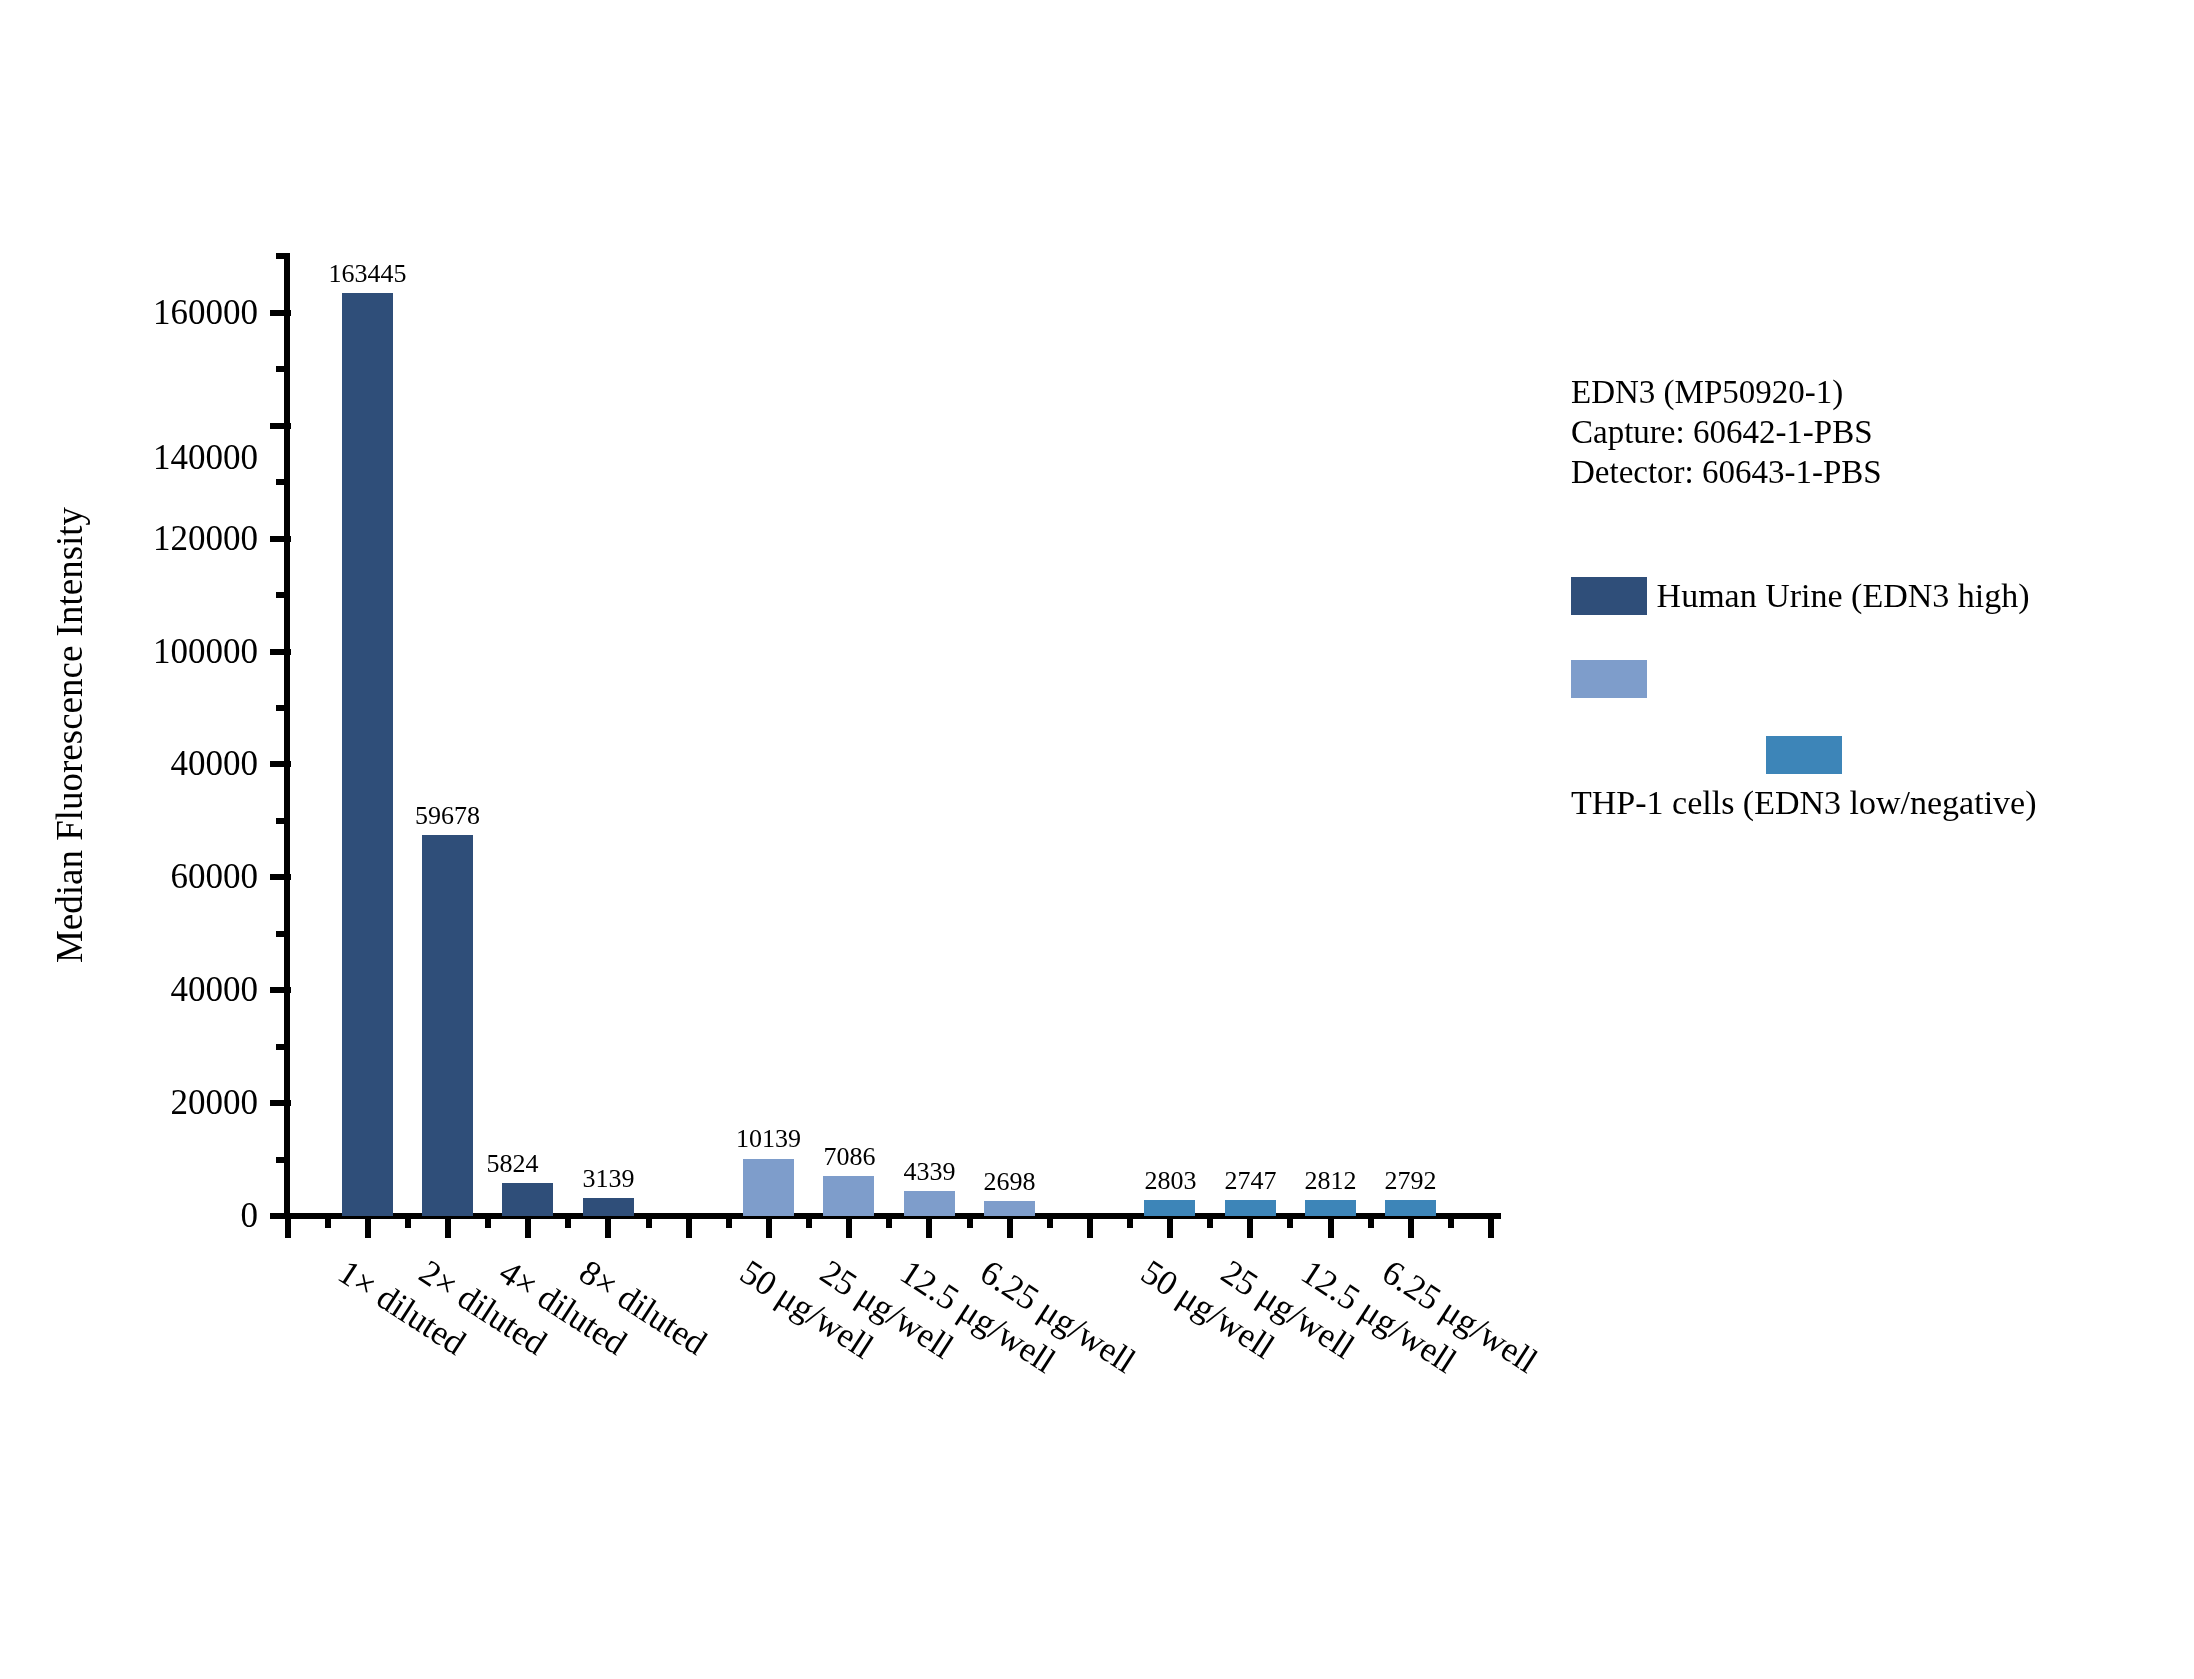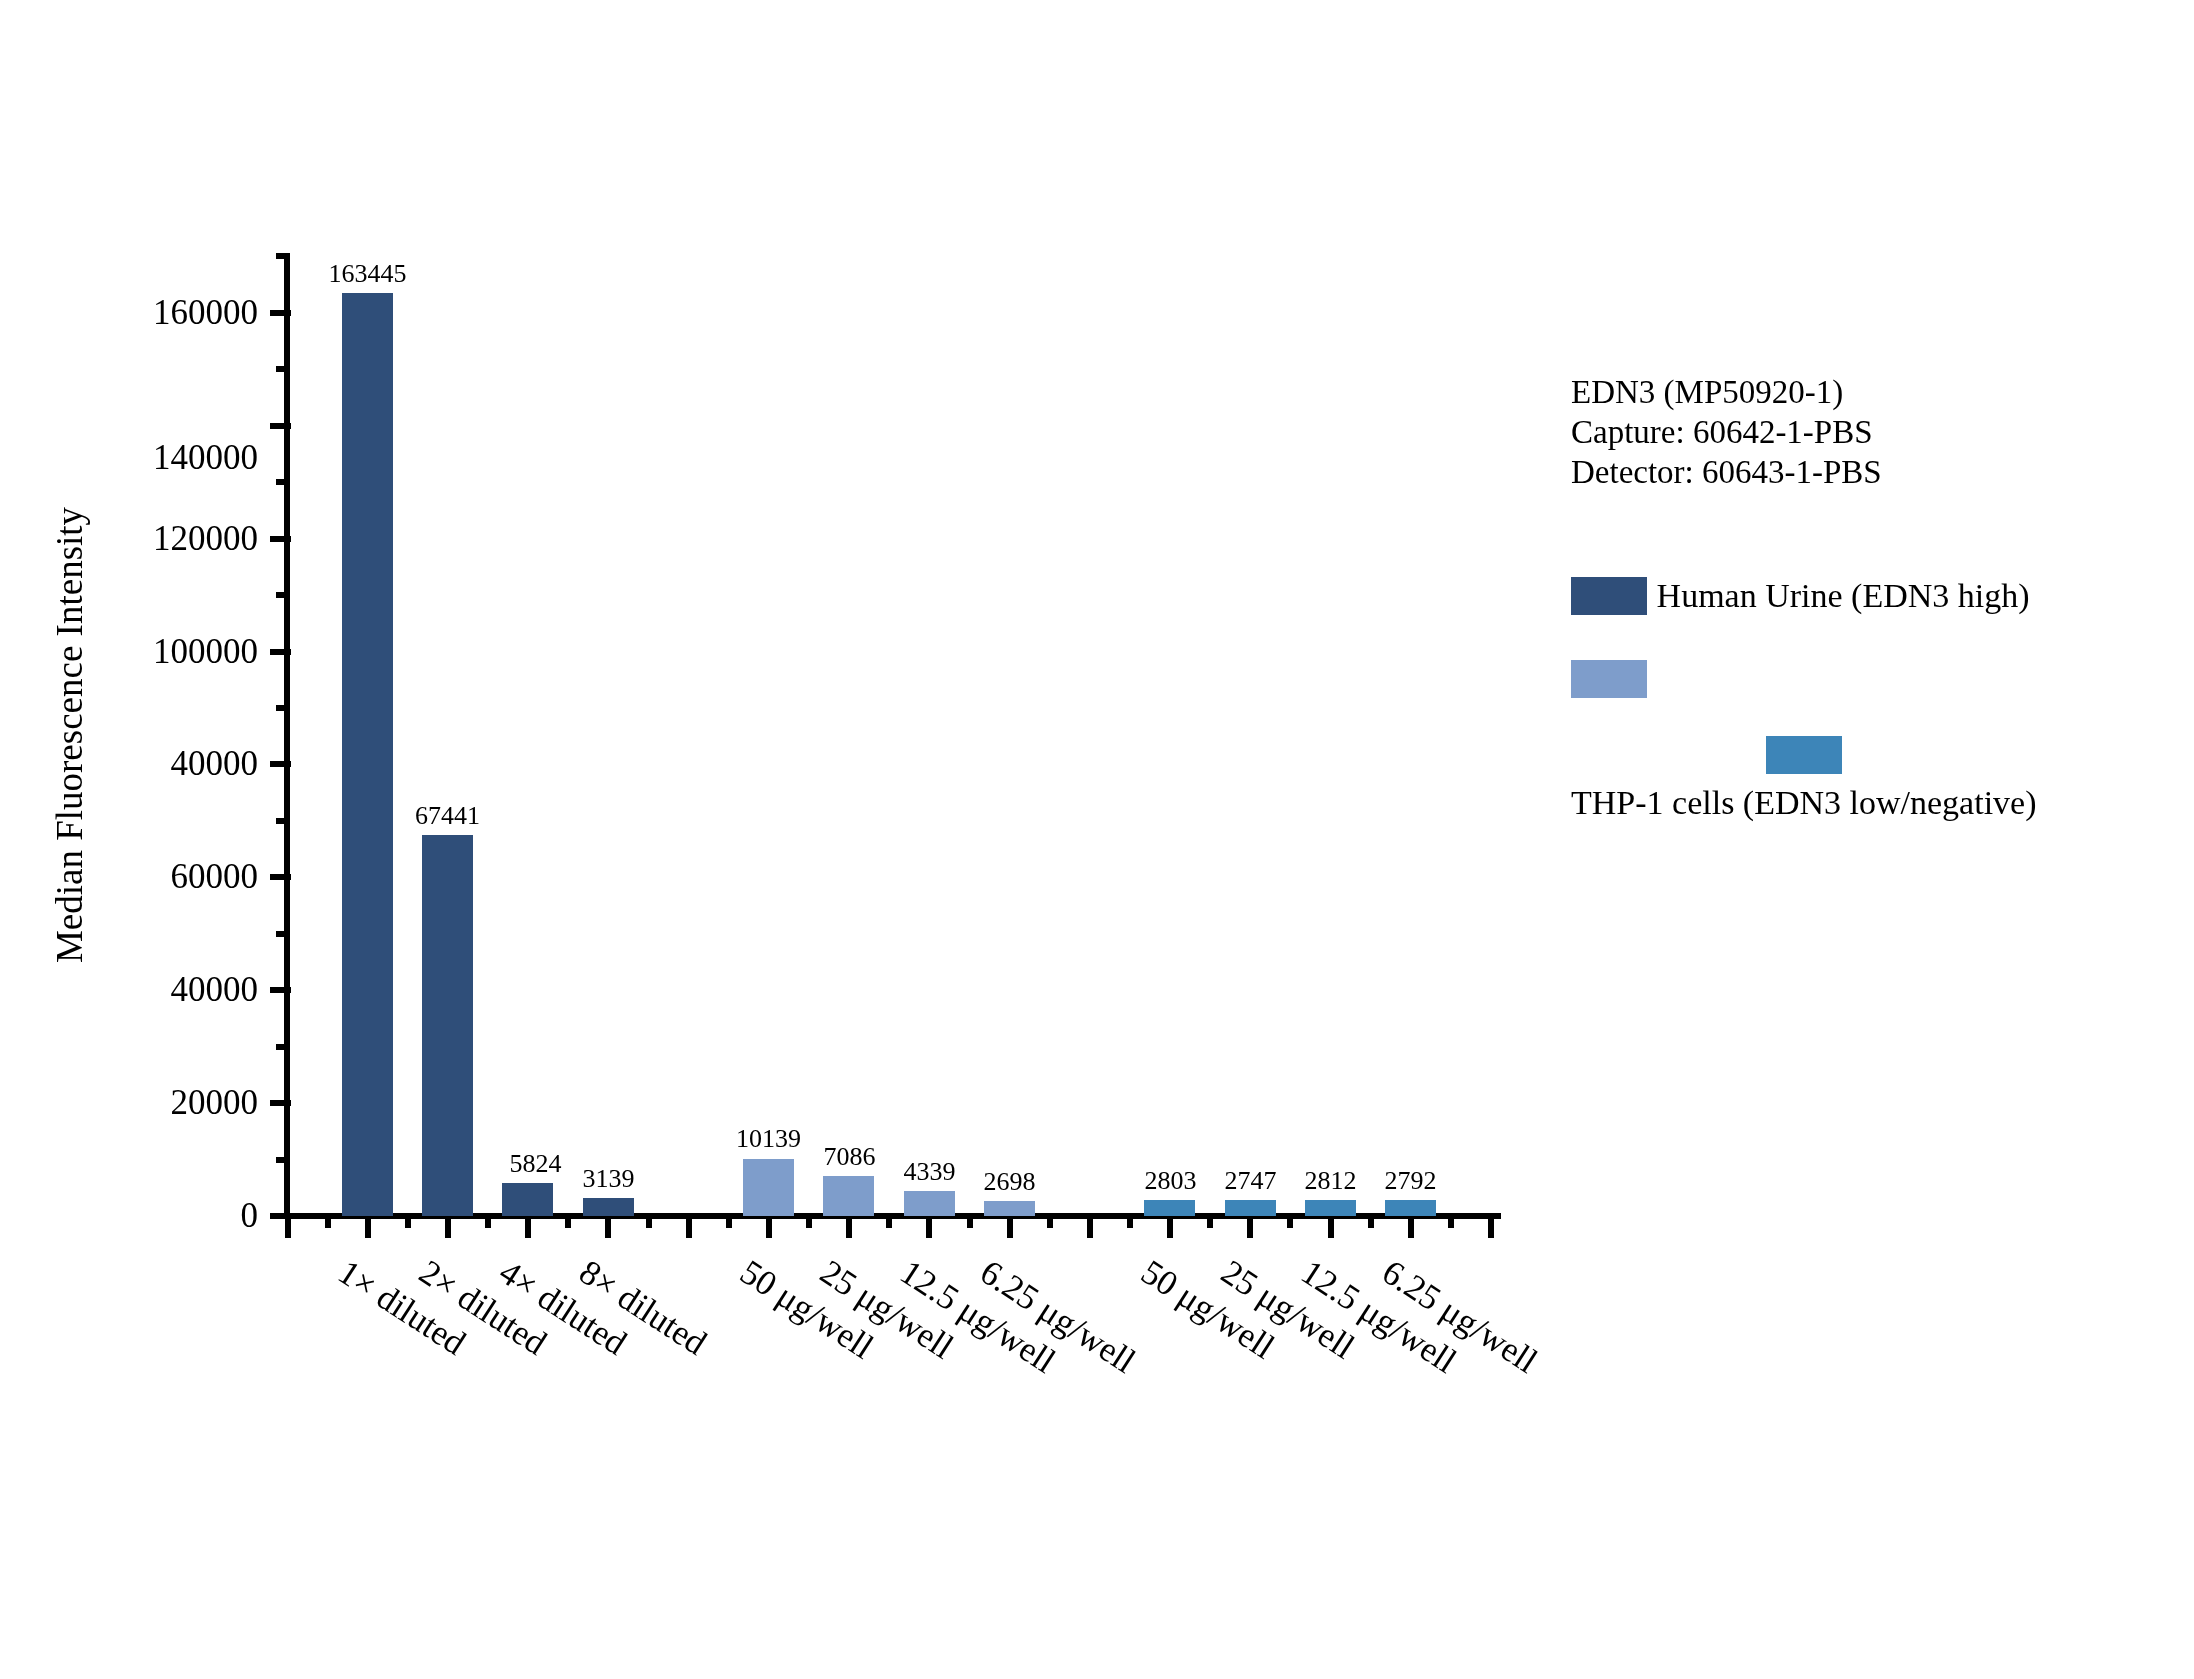--- a/index.html
+++ b/index.html
@@ -109,24 +109,24 @@
       <div class="xtick" style="top:1219px;height:9px;left:1287px;"></div>
       <div class="xtick" style="top:1219px;height:19px;left:1328px;"></div>
       <div class="xtick" style="top:1219px;height:9px;left:1368px;"></div>
       <div class="xtick" style="top:1219px;height:19px;left:1408px;"></div>
       <div class="xtick" style="top:1219px;height:9px;left:1448px;"></div>
       <div class="xtick" style="top:1219px;height:19px;left:1488px;"></div>
       <div class="bar" style="left:342px;top:293px;width:51px;height:923px;background:#2F4E79;"></div>
       <div class="bar-value" style="left:265px;top:259px;">163445</div>
       <div class="xcat" style="left:352px;top:1253px;">1× diluted</div>
       <div class="bar" style="left:422px;top:835px;width:51px;height:381px;background:#2F4E79;"></div>
-      <div class="bar-value" style="left:345px;top:801px;">67441</div>
+      <div class="bar-value" style="left:345px;top:801px;">59678</div>
       <div class="xcat" style="left:433px;top:1253px;">2× diluted</div>
       <div class="bar" style="left:502px;top:1183px;width:51px;height:33px;background:#2F4E79;"></div>
-      <div class="bar-value" style="left:433px;top:1149px;">5824</div>
+      <div class="bar-value" style="left:410px;top:1149px;">5824</div>
       <div class="xcat" style="left:513px;top:1253px;">4× diluted</div>
       <div class="bar" style="left:583px;top:1198px;width:51px;height:18px;background:#2F4E79;"></div>
       <div class="bar-value" style="left:506px;top:1164px;">3139</div>
       <div class="xcat" style="left:593px;top:1253px;">8× diluted</div>
       <div class="bar" style="left:743px;top:1159px;width:51px;height:57px;background:#7E9DCB;"></div>
       <div class="bar-value" style="left:666px;top:1124px;">10139</div>
       <div class="xcat" style="left:754px;top:1253px;">50 μg/well</div>
       <div class="bar" style="left:823px;top:1176px;width:51px;height:40px;background:#7E9DCB;"></div>
       <div class="bar-value" style="left:747px;top:1142px;">7086</div>
       <div class="xcat" style="left:834px;top:1253px;">25 μg/well</div>

